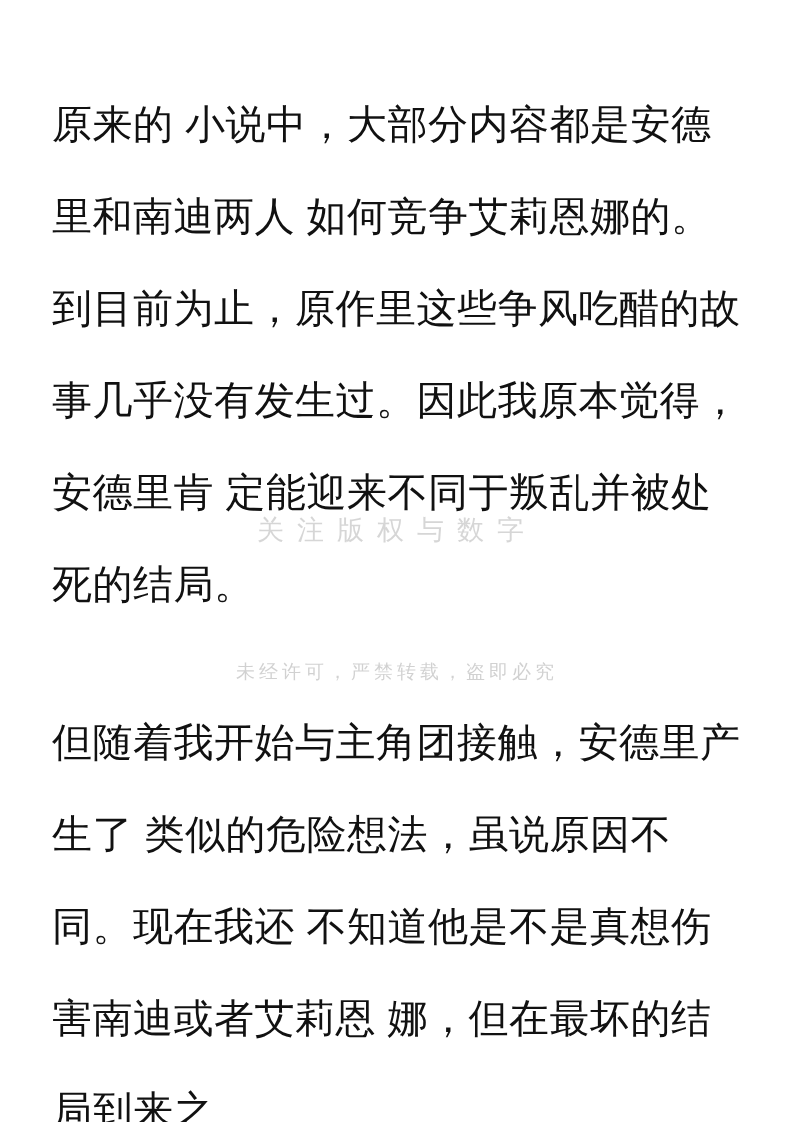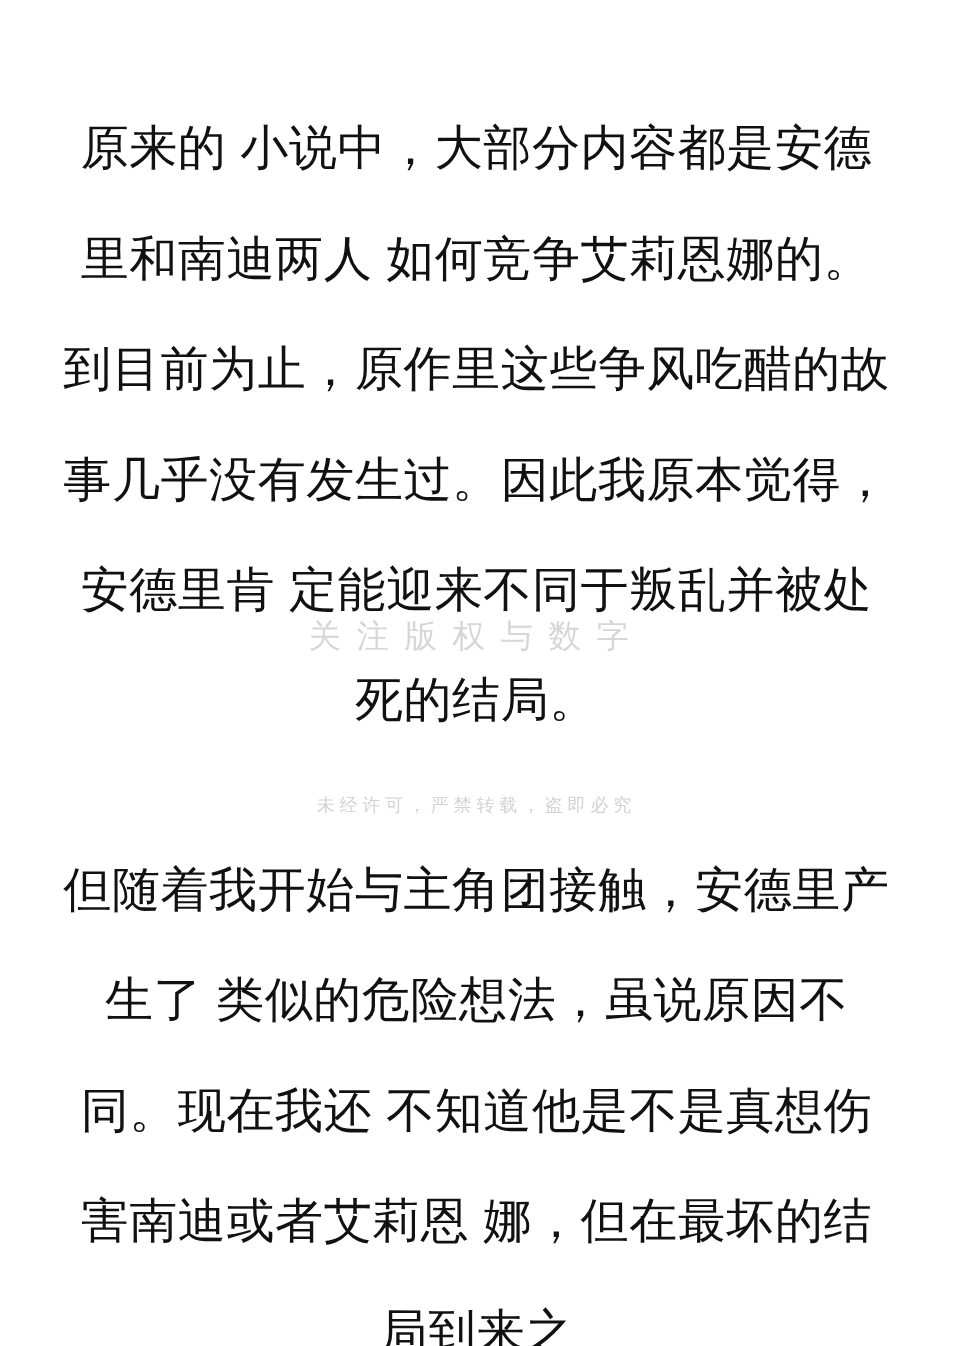--- a/index.html
+++ b/index.html
@@ -21,21 +21,21 @@
     height: 1122px;
     box-sizing: border-box;
     padding: 78px 52px 0 52px;
   }
 
   .para {
     font-size: 40px;
     line-height: 92px;
     color: #111111;
     letter-spacing: 0.5px;
-    text-align: center;
+    text-align: left;
     margin: 0;
     position: relative;
     z-index: 2;
   }
 
   .para.second {
     margin-top: 66px;
   }
 
   
@@ -64,21 +64,21 @@
     font-size: 96px;
     font-weight: bold;
     color: rgba(20,20,20,0.80);
     letter-spacing: 16px;
     line-height: 104px;
     height: 104px;
     white-space: nowrap;
     text-indent: 16px;
   }
   .wm-bottom {
-    font-size: 15px;
+    font-size: 19px;
     letter-spacing: 4px;
     color: rgba(120,120,120,0.34);
     line-height: 26px;
     white-space: nowrap;
     margin-top: -4px;
   }
 </style>
 </head>
 <body>
 

